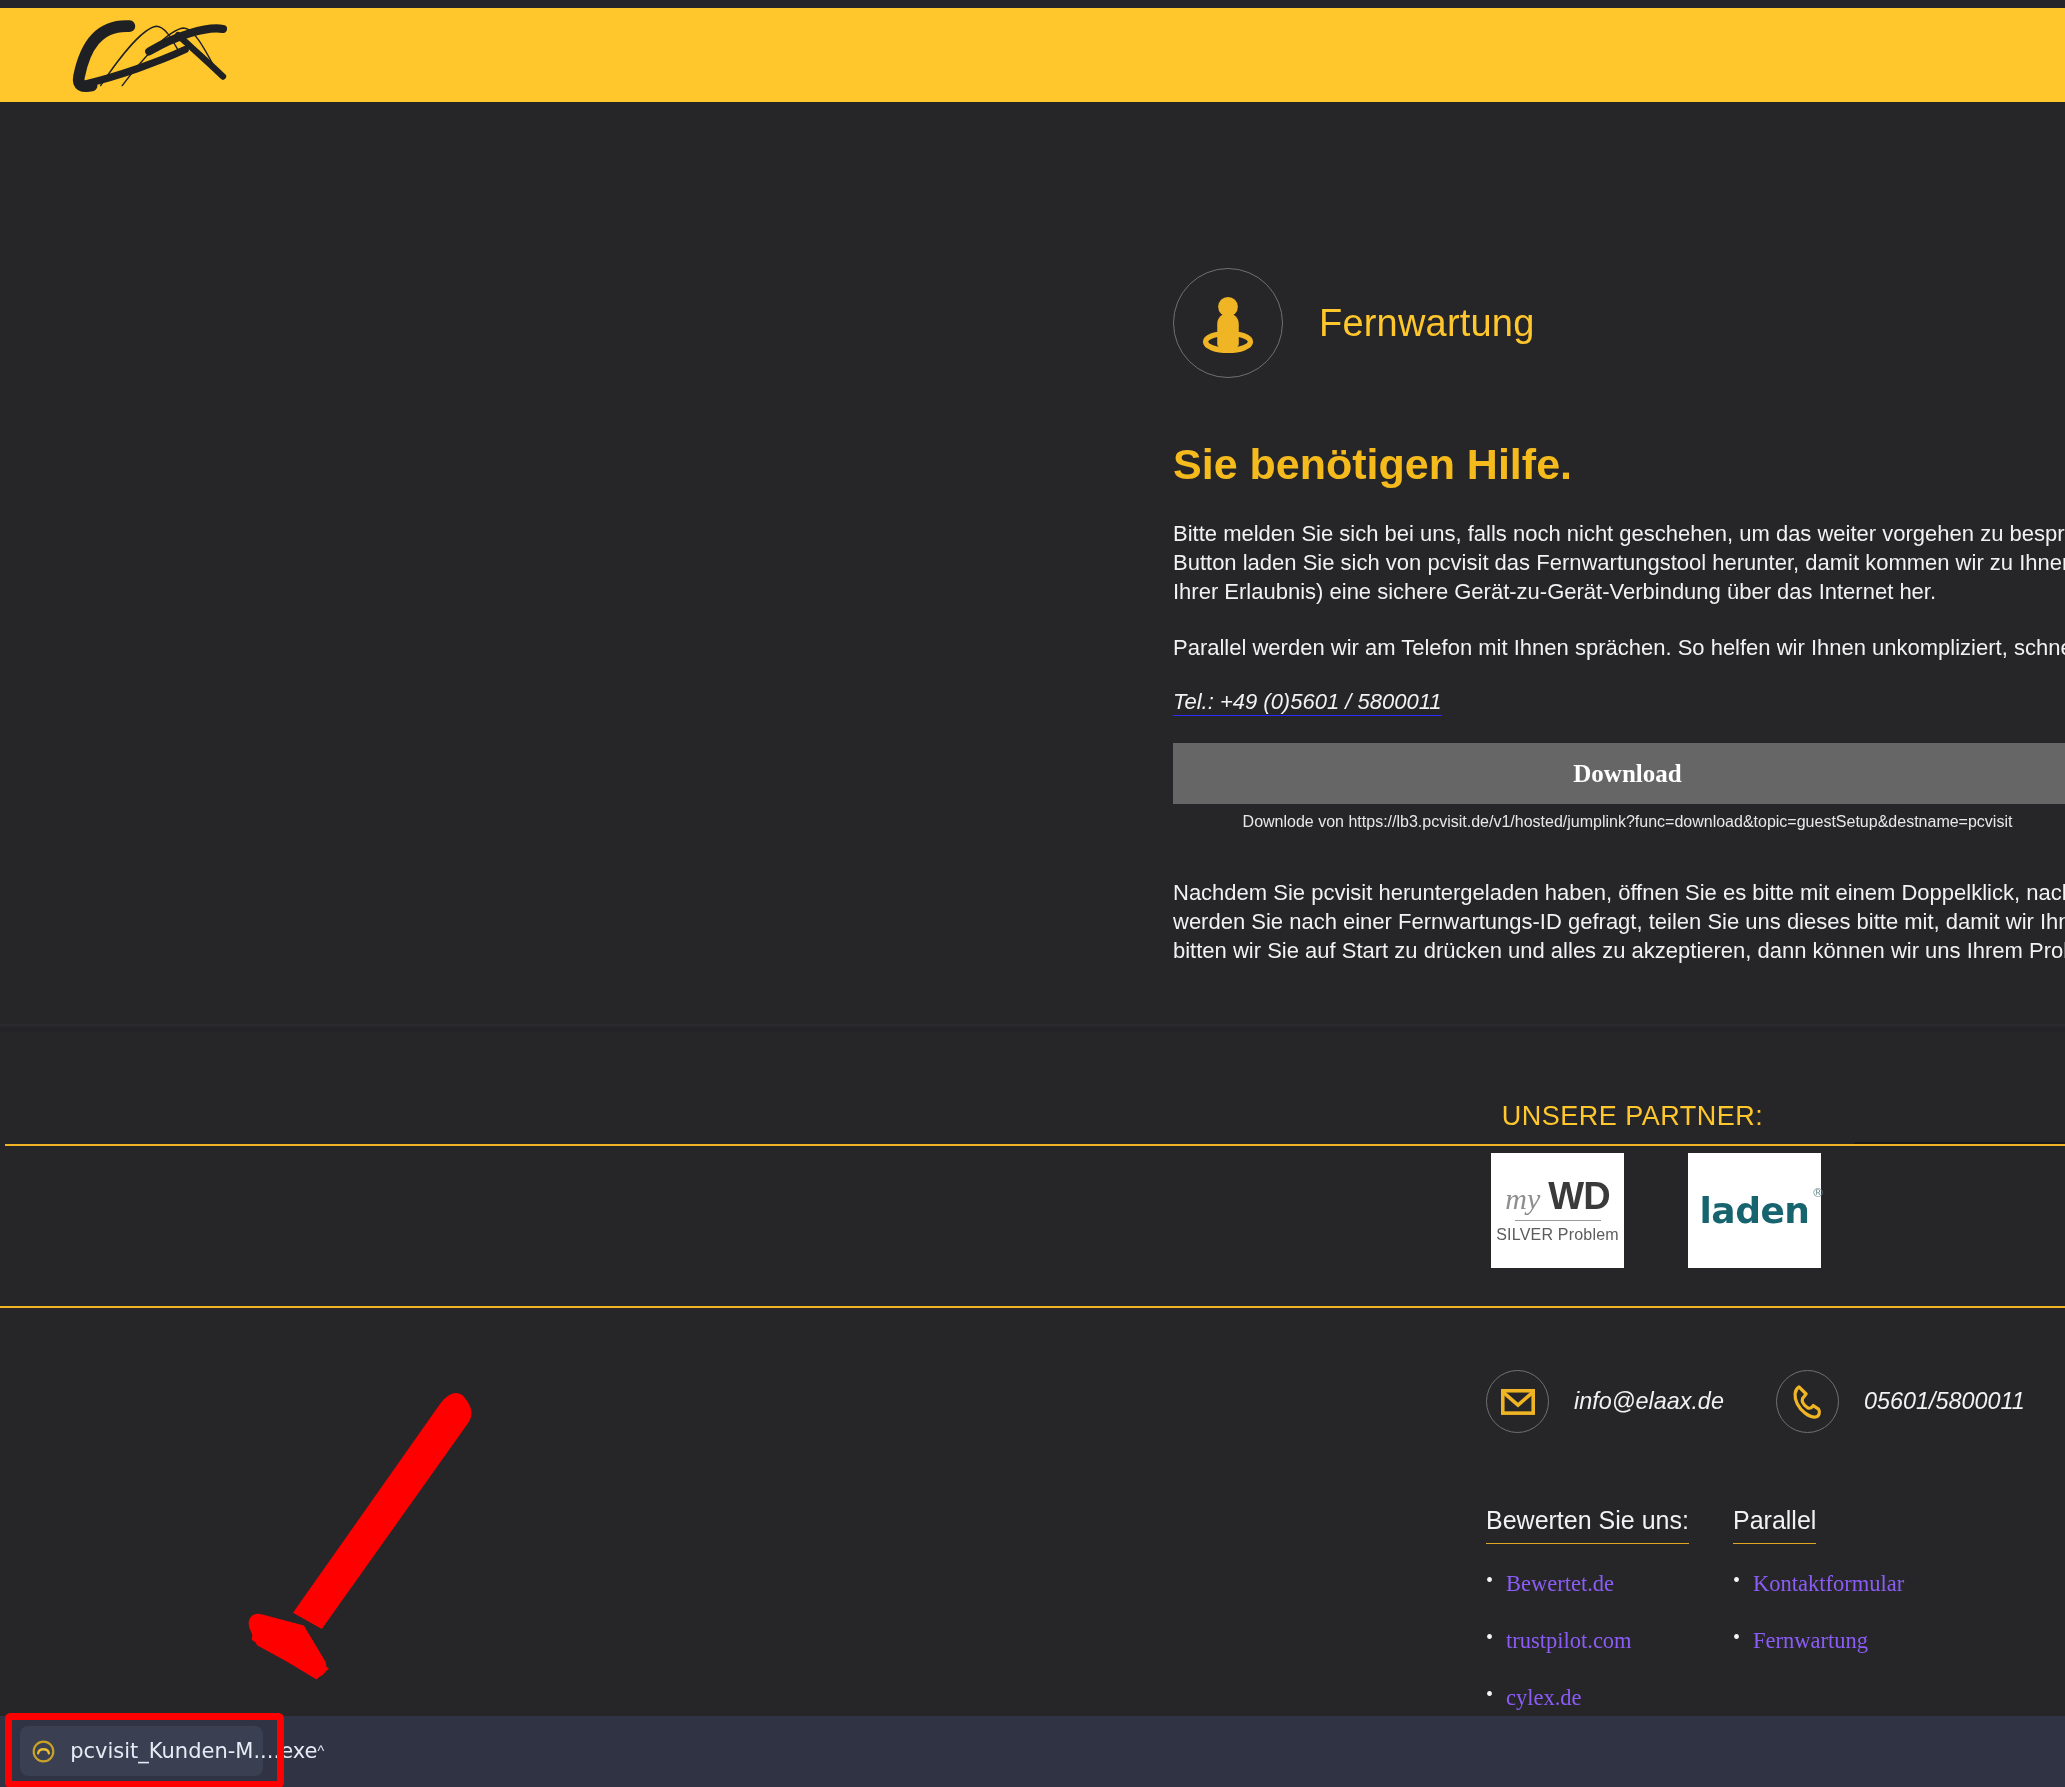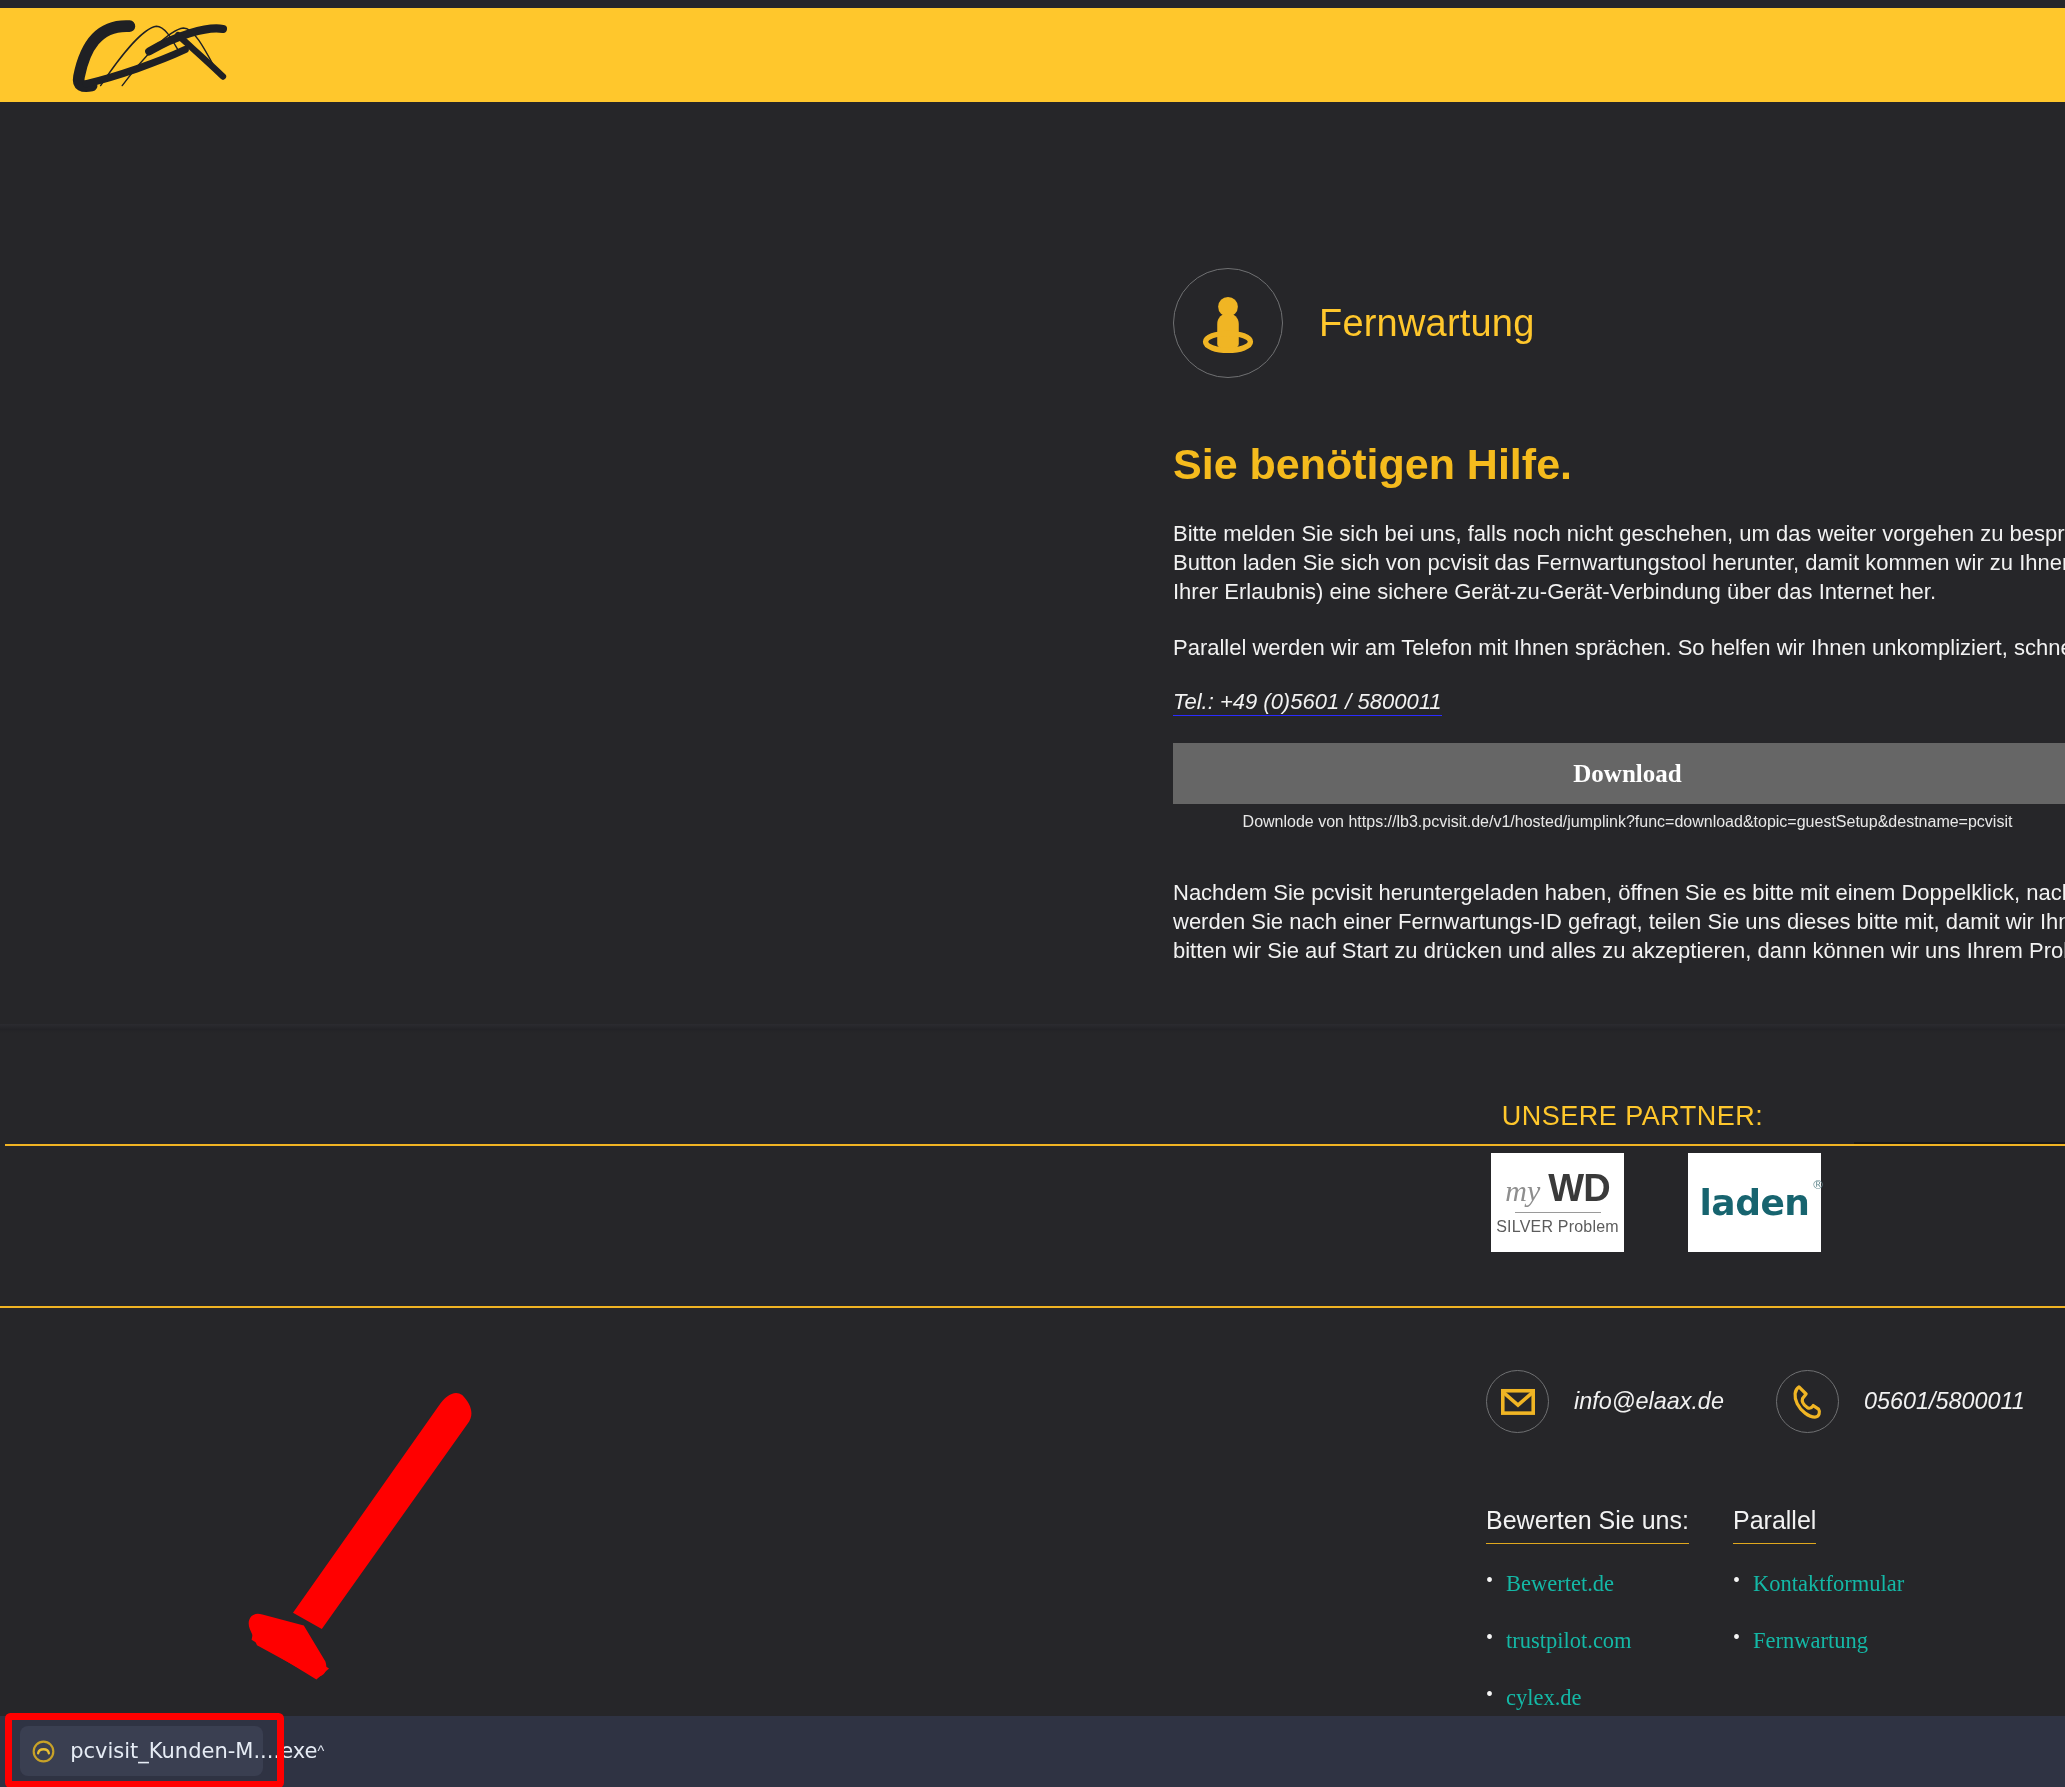--- a/index.html
+++ b/index.html
@@ -152,21 +152,21 @@
   }
   .rule-yellow-1 {
     position: absolute; left: 0; top: 111px;
     width: 2066px; height: 1.8px; background: #f0b323;
   }
   .logo-row {
     position: absolute; left: 1486px; top: 120px;
     display: flex; align-items: flex-start;
   }
   .logo-box {
-    width: 133px; height: 99px;
+    width: 133px; height: 115px;
     background: #ffffff;
     display: flex; align-items: center; justify-content: center;
     flex-direction: column;
   }
   .logo-gap { width: 32px; }
   .wd-my {
     font-family: "Liberation Serif", serif;
     font-style: italic;
     font-size: 30px;
     color: #8e8e8e;
@@ -241,21 +241,21 @@
     font-size: 25px; color: #f2f2f2;
     padding-bottom: 8px;
     border-bottom: 1.8px solid #e0a81e;
     white-space: nowrap;
     display: inline-block;
   }
   .col-list { list-style: none; margin-top: 27px; }
   .col-list li {
     font-family: "Liberation Serif", serif;
     font-size: 22.5px;
-    color: #14b8a6;
+    color: #8b5cf6;
     margin-bottom: 31px;
     position: relative;
     padding-left: 20px;
     white-space: nowrap;
   }
   .col-list li::before {
     content: "\2022";
     position: absolute; left: 0; top: -1.8px;
     font-size: 20px;
     color: #f5f5f5;

